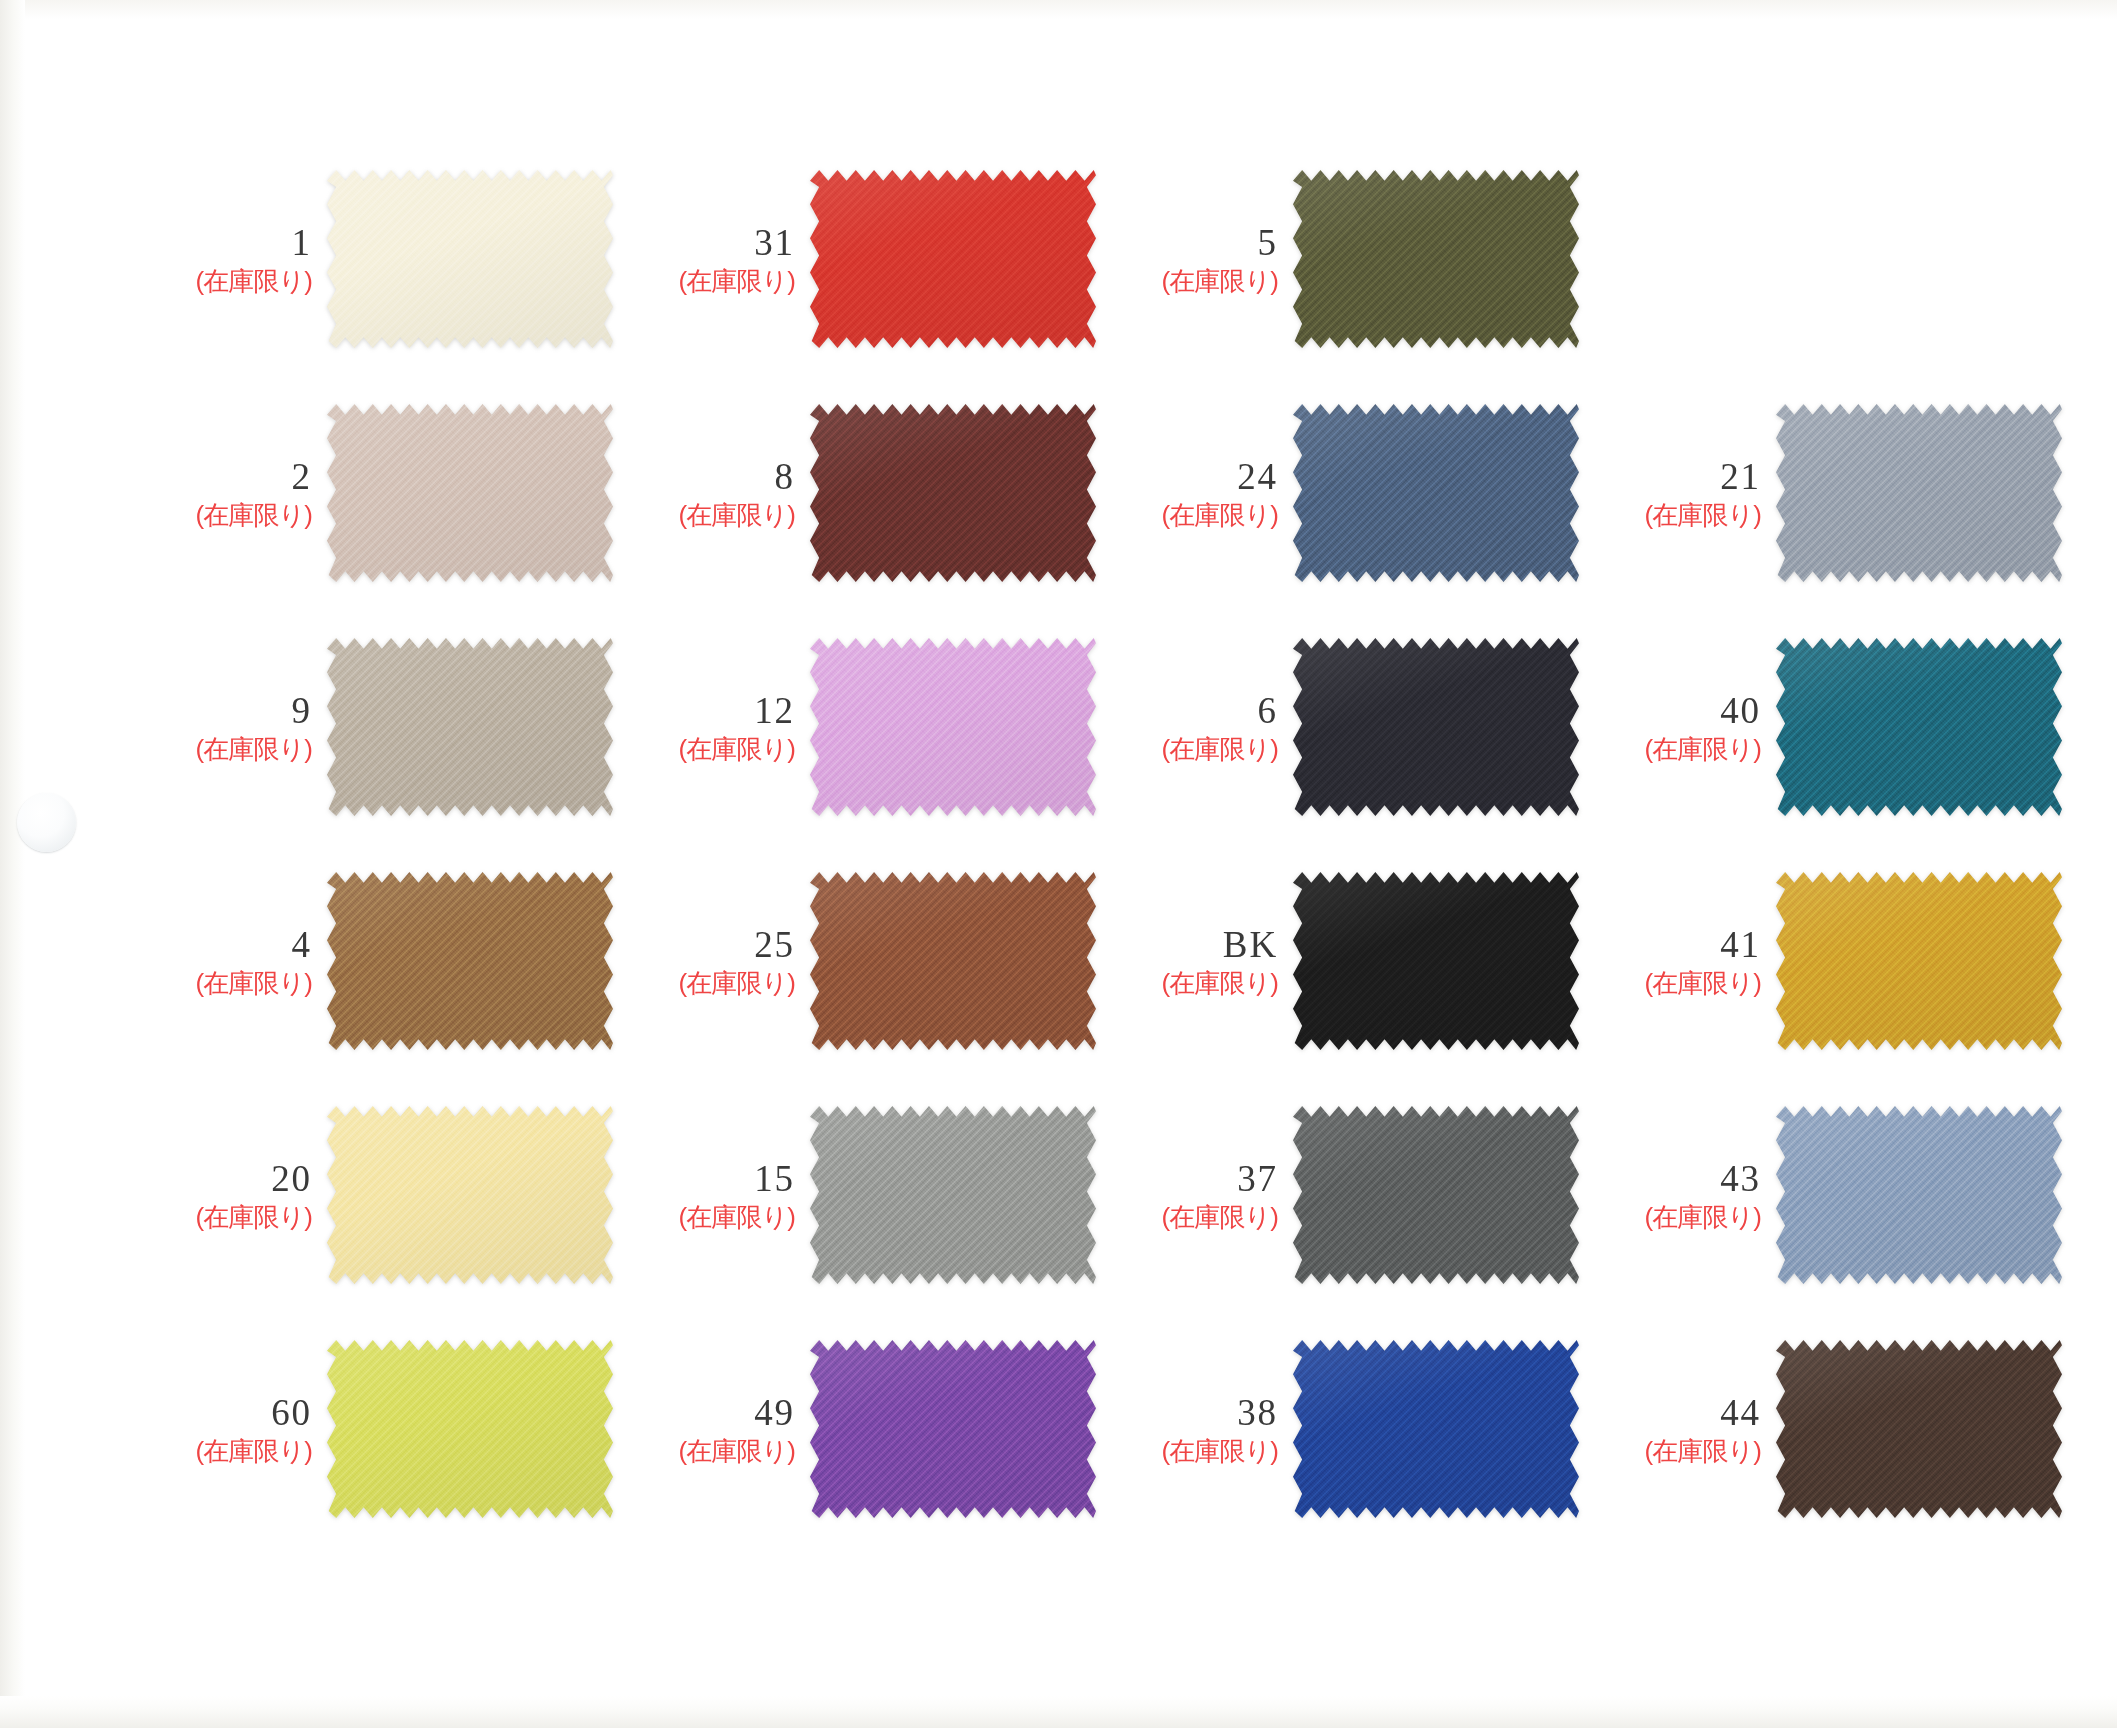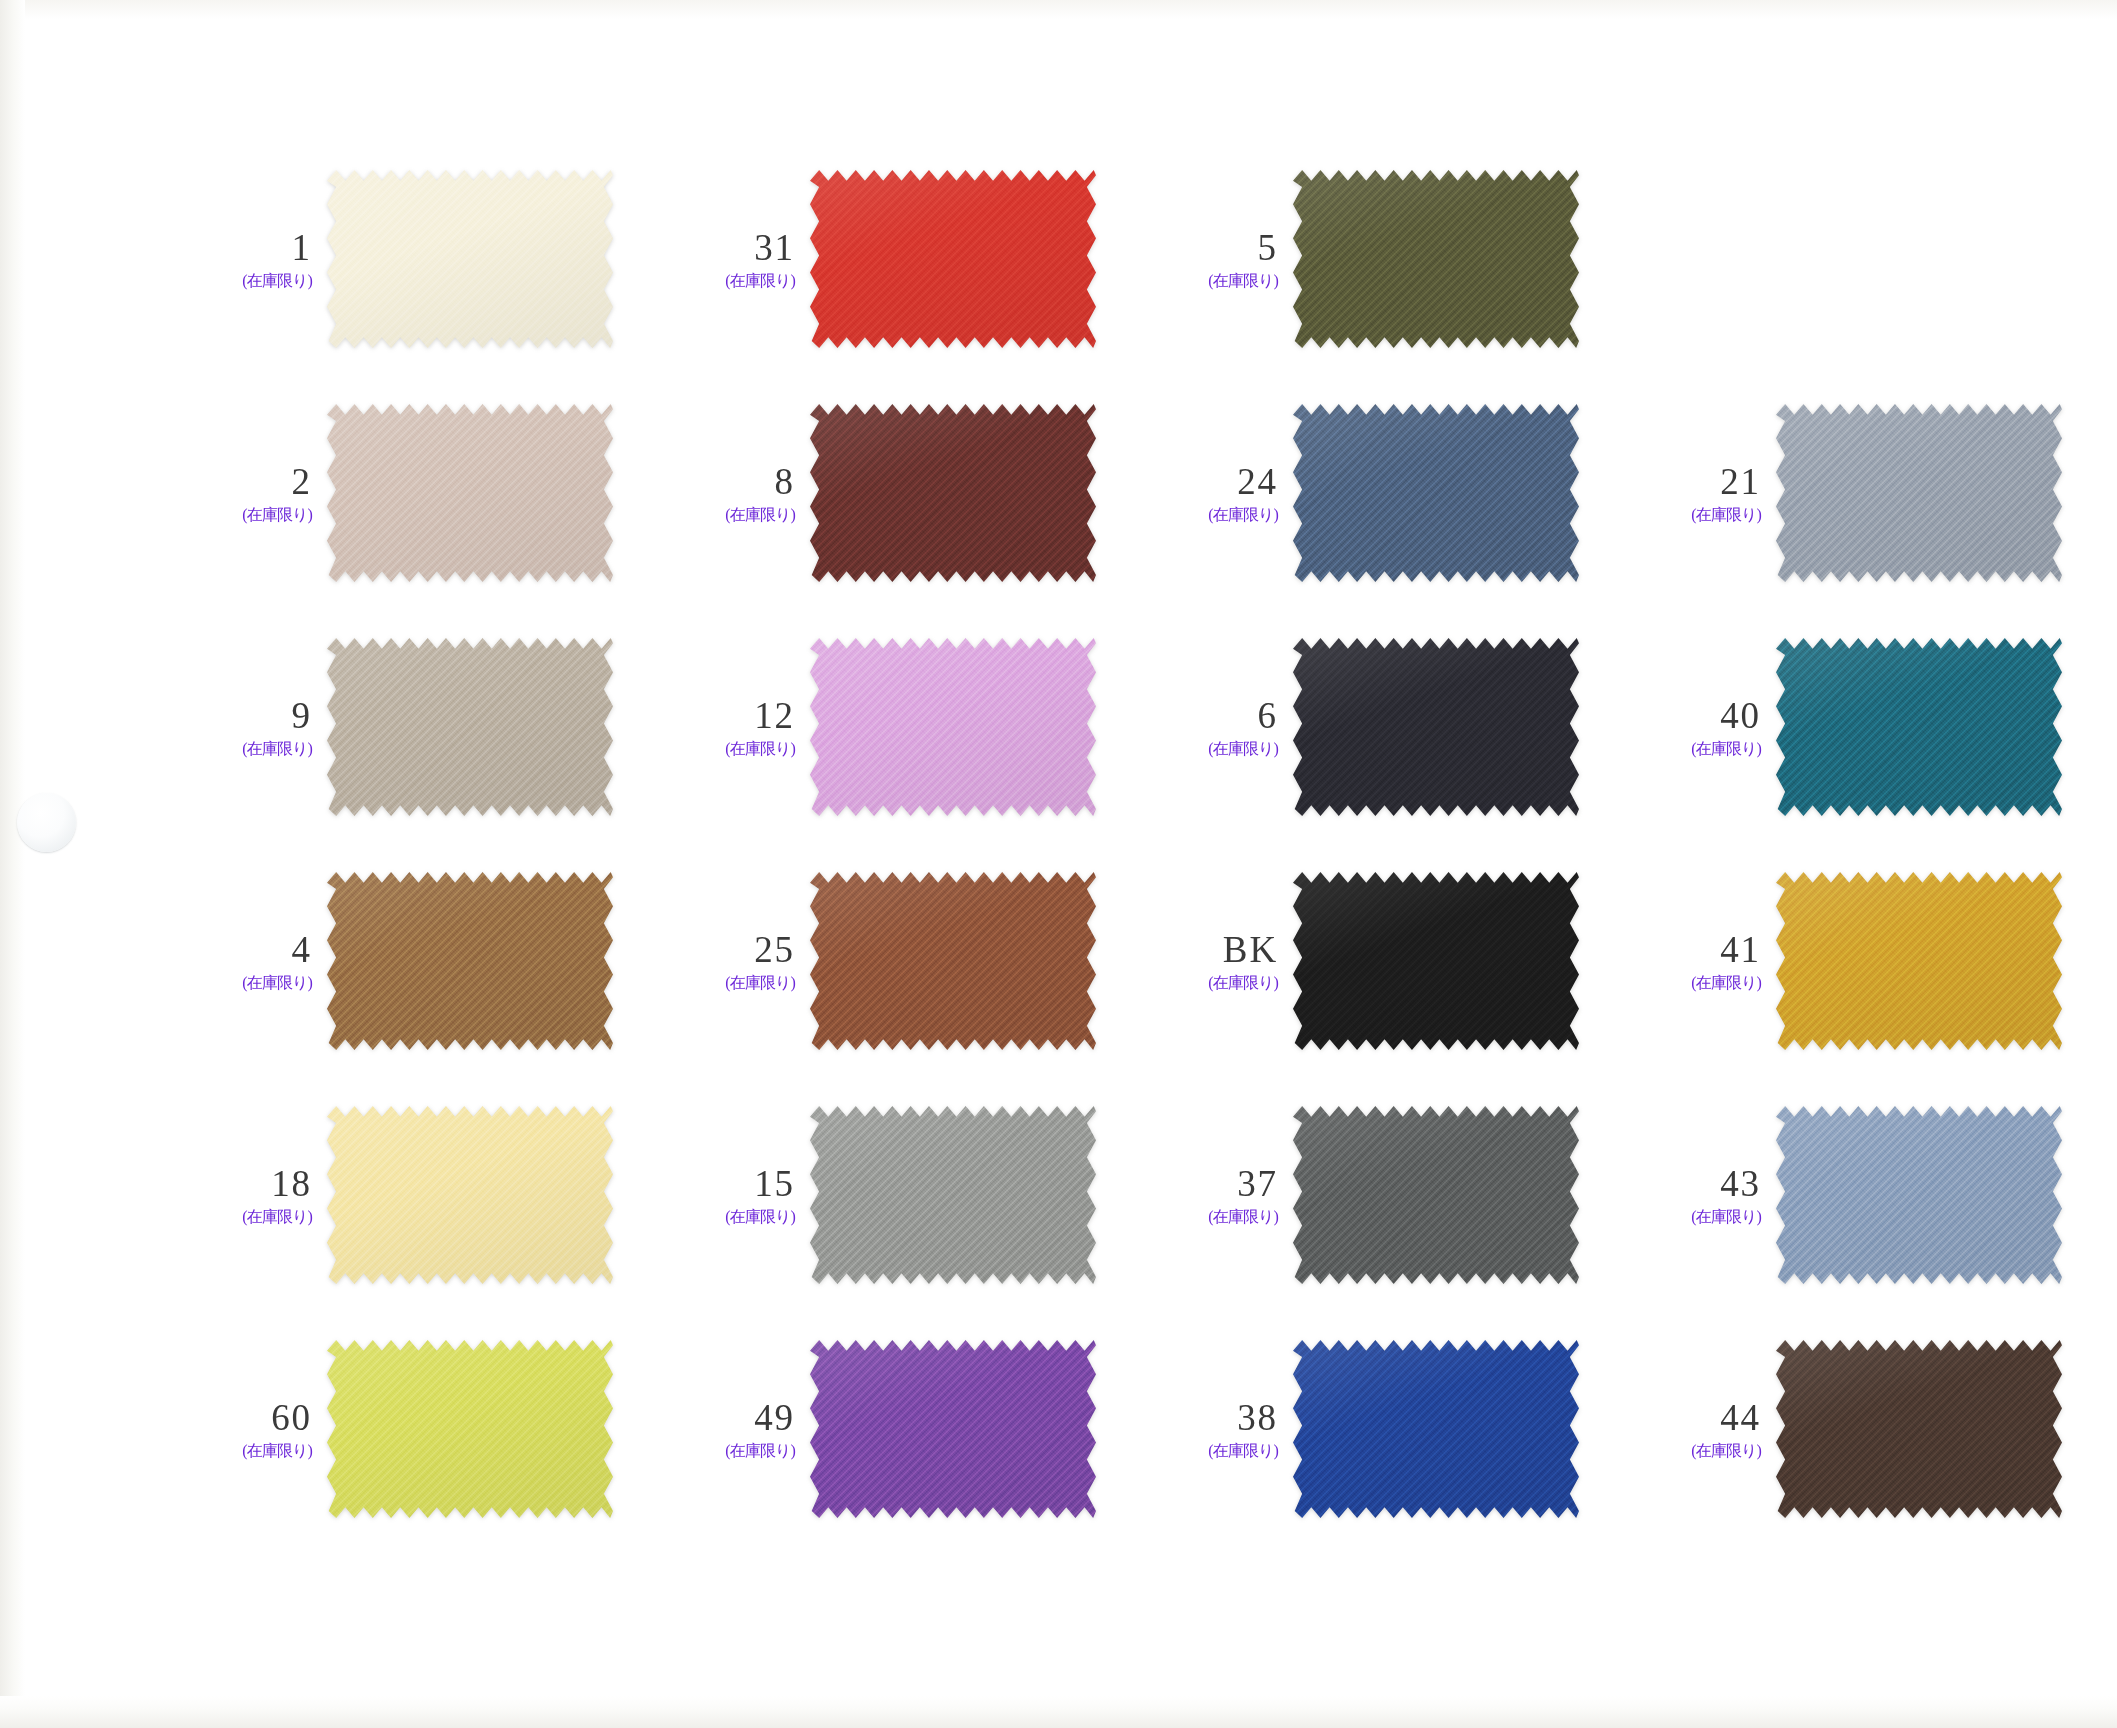--- a/index.html
+++ b/index.html
@@ -61,24 +61,24 @@
     display:block;
     font-size:37px;
     font-weight:400;
     letter-spacing:1.9px;
     color:#3a3a3a;
     margin-bottom:6.6px;
     font-family:"Liberation Serif","DejaVu Serif",serif;
   }
   .label .stock{
     display:block;
-    font-size:16px;
+    font-size:26px;
     letter-spacing:-0.9px;
-    color:#6d28d9;
-    font-family:Liberation Serif, serif;
+    color:#ef4444;
+    font-family:Liberation Sans, sans-serif;
     white-space:nowrap;
   }
 
   
   .swatch{
     position:absolute;
     left:176px;
     top:50%;
     transform:translateY(-50%);
     width:286px;height:178px;
@@ -285,21 +285,21 @@
       <div class="label">
         <span class="code">41</span>
         <span class="stock">(在庫限り)</span>
       </div>
       <div class="swatch">
         <div class="swatch-inner" style="background: rgb(210, 163, 45);"></div>
       </div>
     </div>
     <div class="cell">
       <div class="label">
-        <span class="code">18</span>
+        <span class="code">20</span>
         <span class="stock">(在庫限り)</span>
       </div>
       <div class="swatch">
         <div class="swatch-inner" style="background: rgb(245, 230, 168);"></div>
       </div>
     </div>
     <div class="cell">
       <div class="label">
         <span class="code">15</span>
         <span class="stock">(在庫限り)</span>

